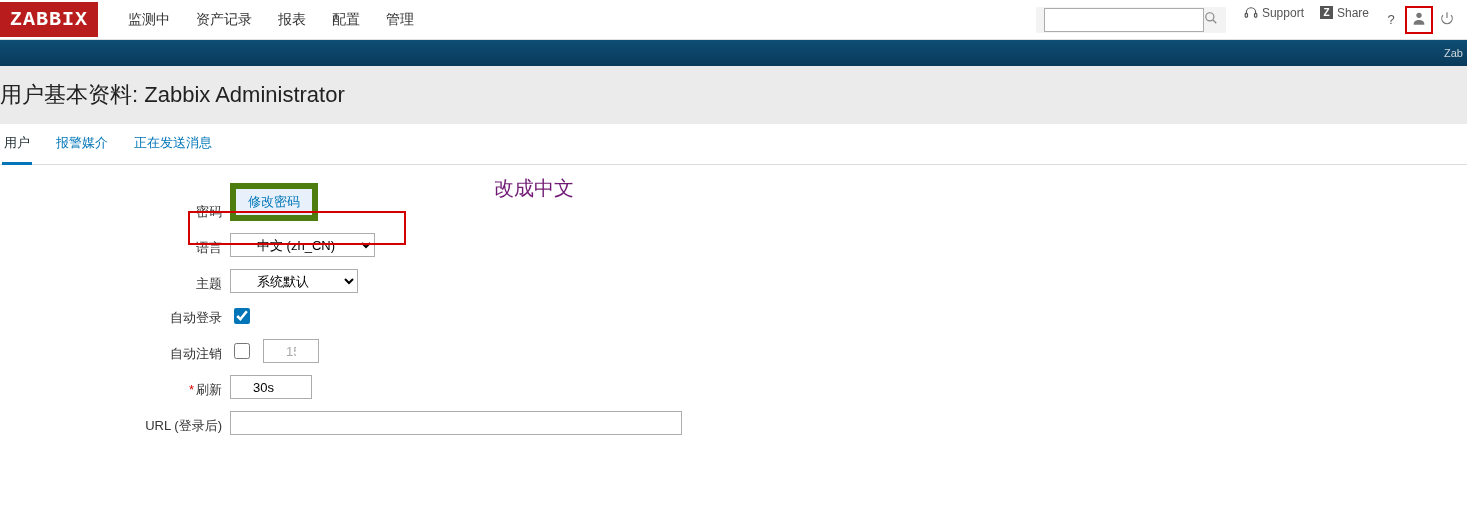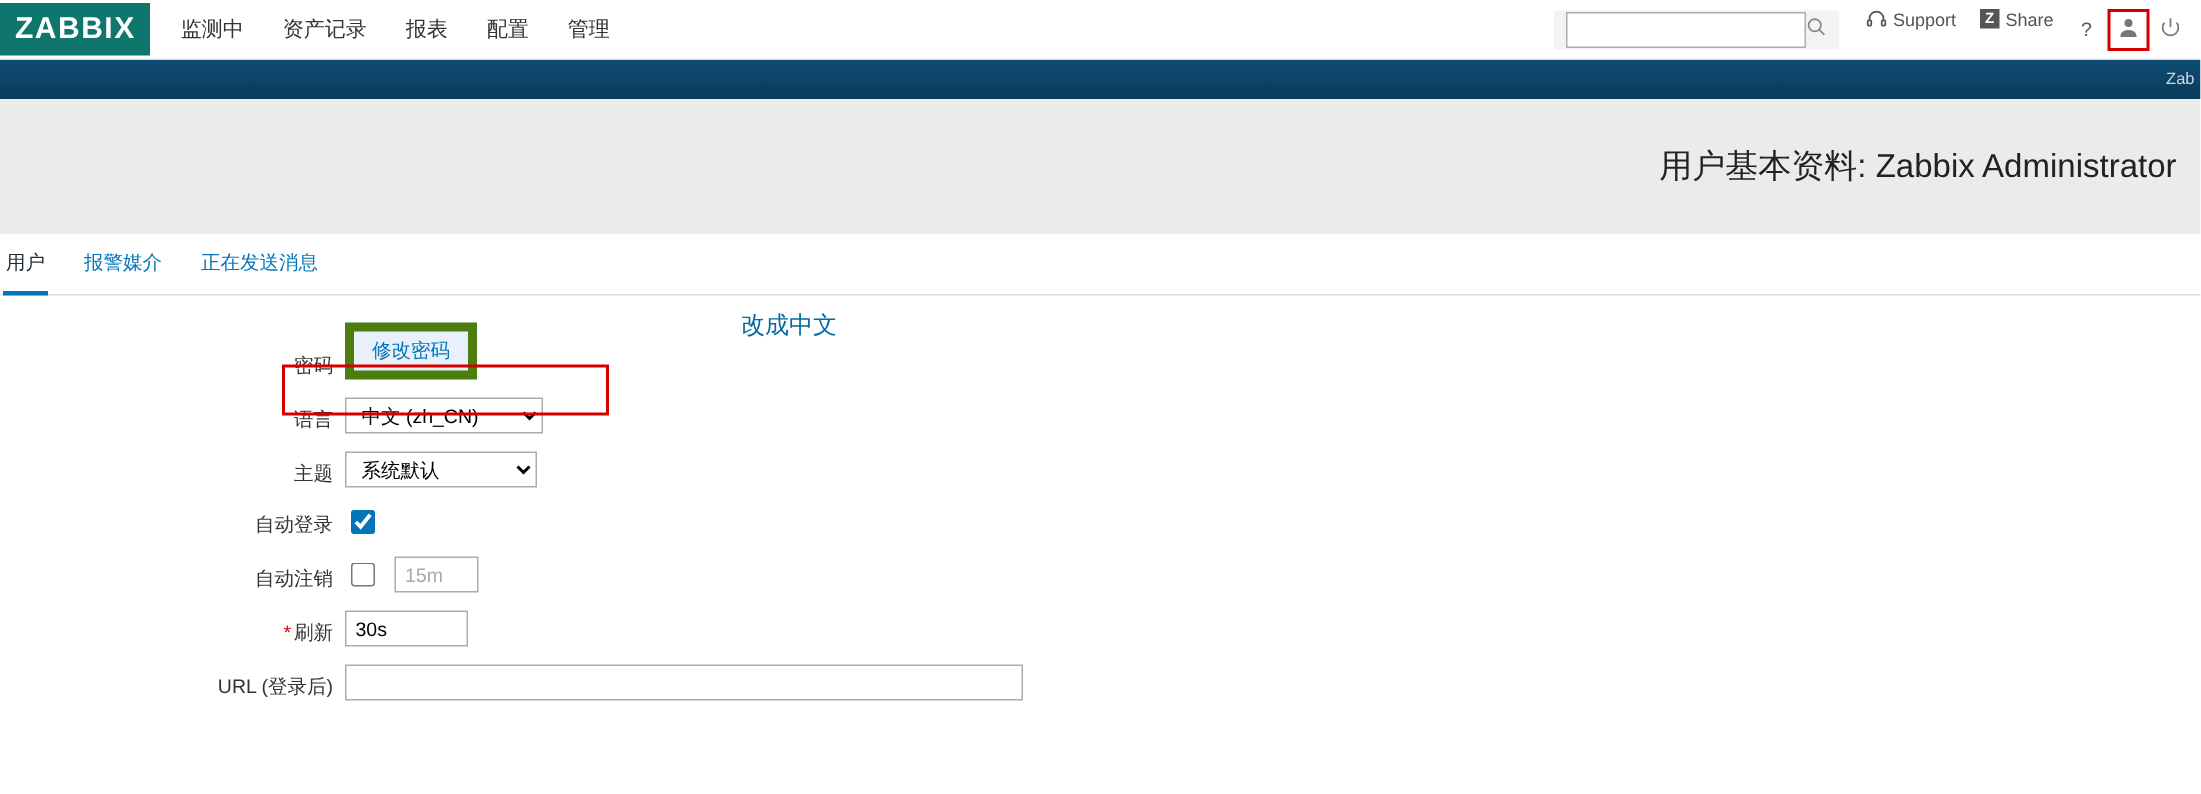--- a/index.html
+++ b/index.html
@@ -13,28 +13,28 @@
   }
   .topnav {
     display: flex;
     align-items: center;
     height: 40px;
     background: #fff;
     border-bottom: 1px solid #e0e0e0;
     padding: 0 6px 0 0;
   }
   .logo {
-    background: #0f766e;
+    background: #b91c1c;
     color: #fff;
     font-weight: bold;
     font-size: 20px;
     letter-spacing: 1px;
     padding: 6px 10px;
-    margin-right: 18px;
-    font-family: Liberation Sans, sans-serif;
+    margin-right: 28px;
+    font-family: Liberation Mono, monospace;
   }
   .mainmenu {
     display: flex;
     gap: 22px;
     flex: 0 0 auto;
   }
   .mainmenu a {
     color: #333;
     text-decoration: none;
     font-size: 14px;
@@ -85,26 +85,25 @@
     display: flex;
     align-items: center;
     justify-content: flex-end;
     padding-right: 4px;
   }
   .pagehead {
     background: #ebebeb;
     padding: 14px 0 14px 0;
   }
   .pagehead h1 {
-    margin: 16px;
+    margin: 0;
     font-size: 22px;
     font-weight: normal;
     color: #222;
     padding-left: 0;
-    text-align: right;
   }
   .tabs {
     display: flex;
     gap: 22px;
     border-bottom: 1px solid #dcdcdc;
     padding: 10px 2px 0 2px;
     font-size: 13px;
   }
   .tab {
     padding: 0 2px 10px 2px;
@@ -145,21 +144,21 @@
   .btn.primary {
     background: #0275b8;
     color: #fff;
   }
   .btn.hl {
     background: #e8f1fb;
   }
   select, input[type=text] {
     border: 1px solid #acacac;
     height: 24px;
-    padding: 2px 6px;
+    padding: 2px 22px;
     font-size: 13px;
     background: #fff;
   }
   select { min-width: 132px; }
   .text-sm { width: 82px; }
   .text-num { width: 70px; text-align: right; }
   .text-wide { width: 452px; }
   input[type=checkbox] {
     width: 16px; height: 16px;
     accent-color: #0275b8;
@@ -172,22 +171,22 @@
   .hl-red {
     position: absolute;
     border: 2px solid #d40000;
     pointer-events: none;
   }
   .hl-lang { left: 188px; top: 46px; width: 218px; height: 34px; }
   .annot {
     position: absolute;
     left: 494px; top: 10px;
     font-family: "SimSun","宋体",serif;
-    font-size: 16px;
-    color: #0369a1;
+    font-size: 20px;
+    color: #701a75;
   }
 </style>
 </head>
 <body>
 
 <div class="topnav">
   <div class="logo">ZABBIX</div>
   <nav class="mainmenu">
     <a>监测中</a>
     <a>资产记录</a>

